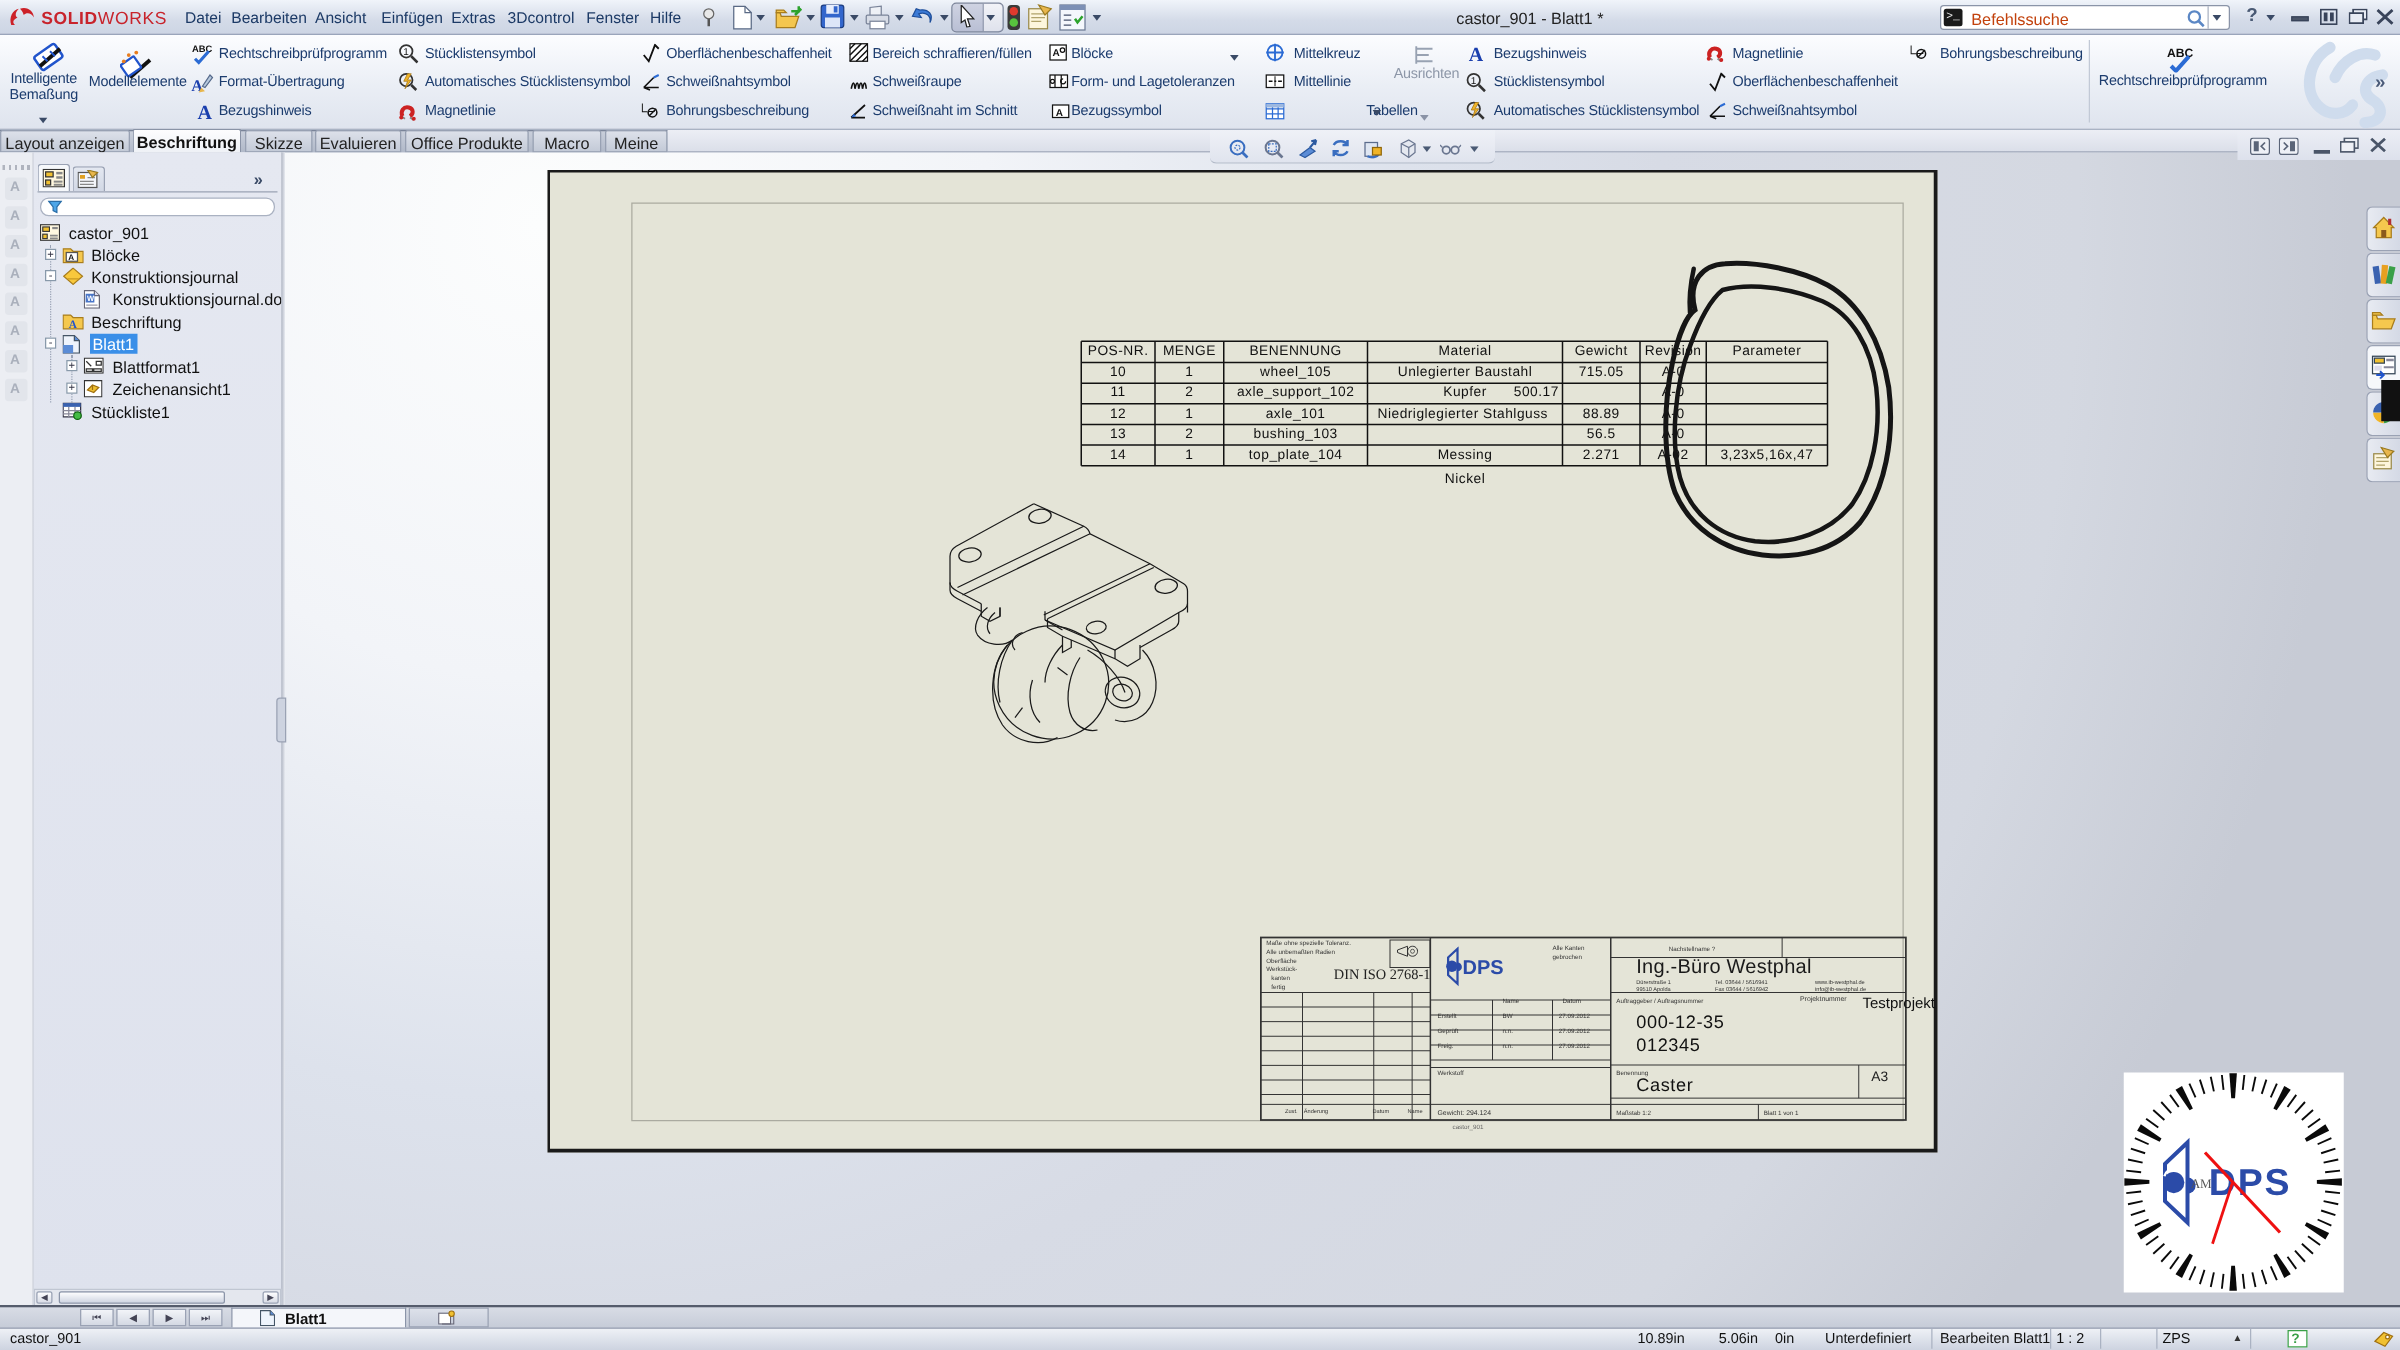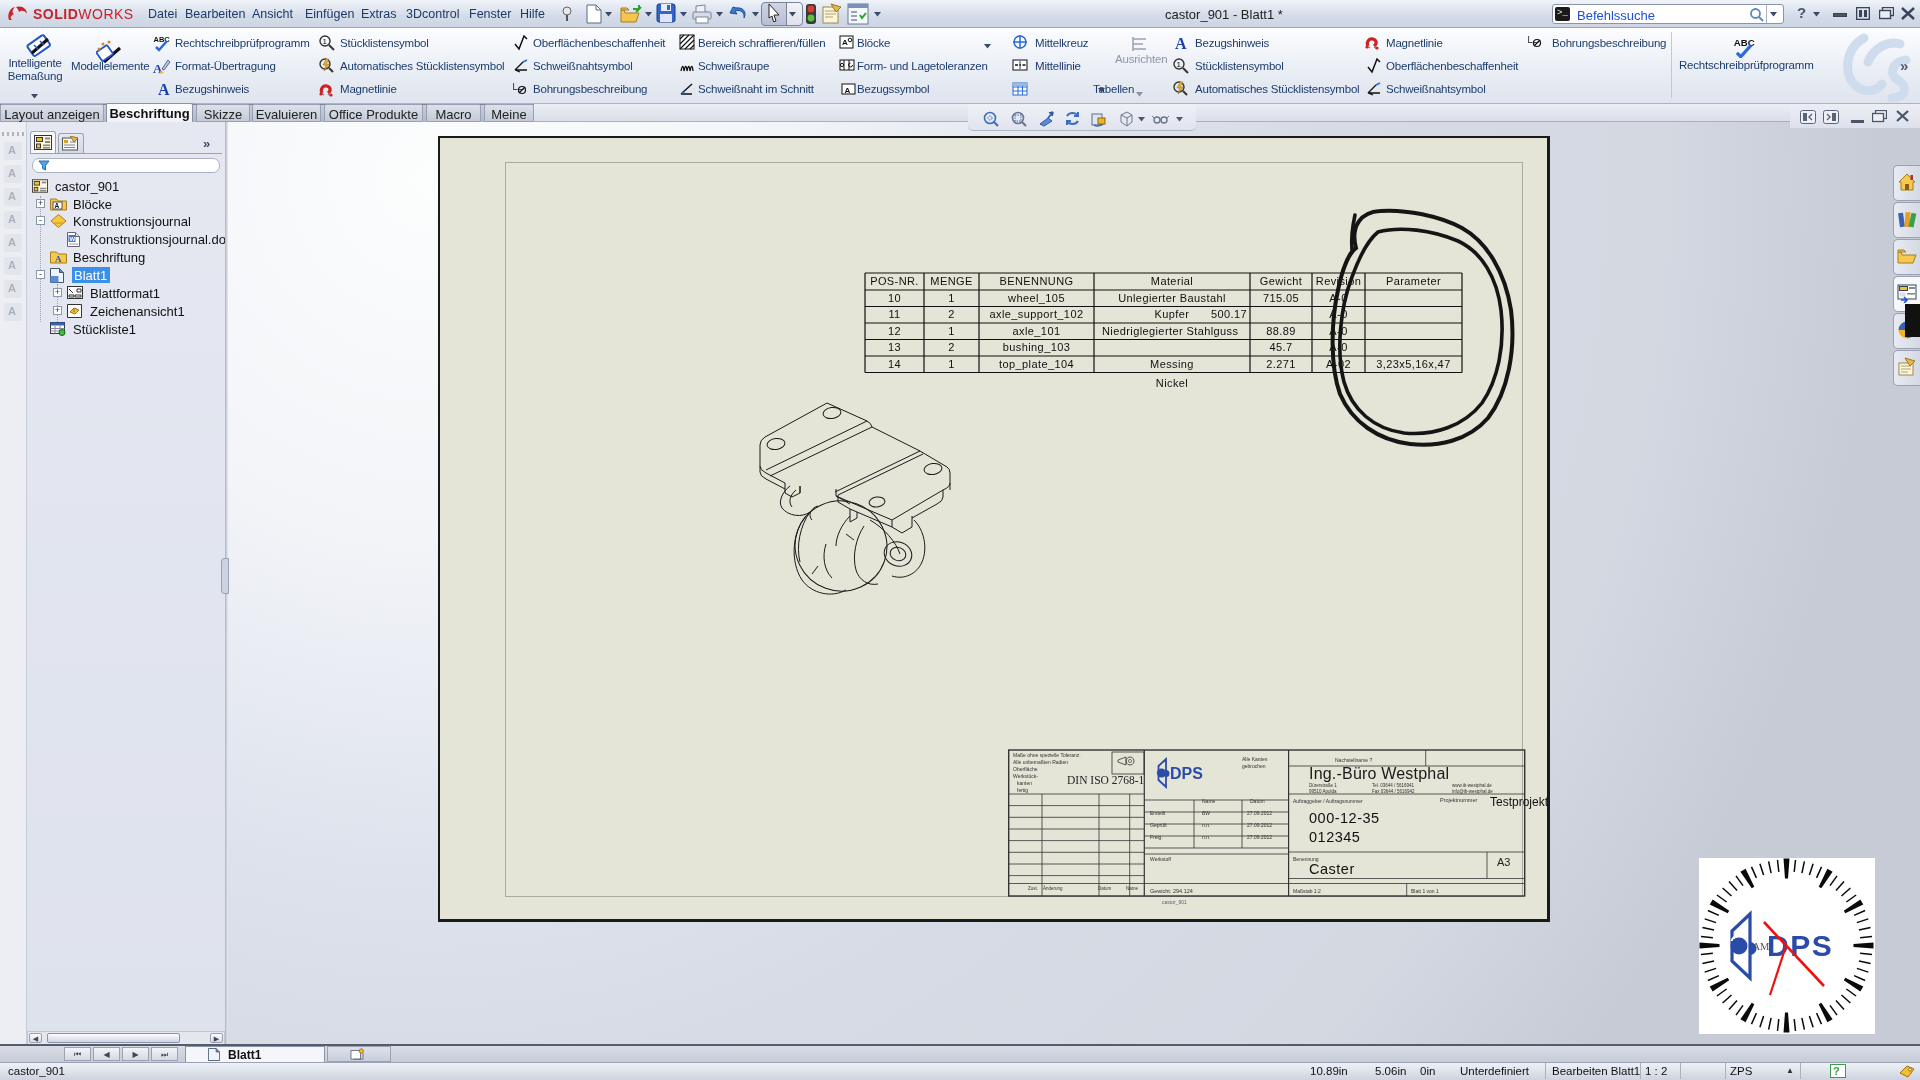--- a/index.html
+++ b/index.html
@@ -88,21 +88,21 @@
     <path d="M4 9 h6 M4 13 h6 M4 17 h6" stroke="#44506a"></path>
     <path d="M13 12 l2 3 l4 -5" stroke="#2ca32c" stroke-width="2" fill="none"></path>
   </svg>
 <svg class="ab" style="left:874px;top:12px" width="7" height="5" viewBox="0 0 7 5">
     <path d="M0 0 L7 0 L3.5 4.5 Z" fill="#3a4a66"></path>
   </svg>
 <div class="ab" style="left:1552px;top:4px;width:232px;height:20px;background:#fff;border:1px solid #8a94a8;border-radius:3px;">
  <div class="ab" style="left:2px;top:2px;width:15px;height:14px;background:#1a1a1a;border-radius:2px;">
       <span style="position:absolute;left:2px;top:1px;color:#eee;font-size:9px;font-family:'Liberation Mono',monospace;">&gt;_</span>
     </div>
- <span class="ab" style="left:24px;top:3px;font-size:13px;color:#1d4ed8;">Befehlssuche</span>
+ <span class="ab" style="left:24px;top:3px;font-size:13px;color:#c2410c;">Befehlssuche</span>
  <svg class="ab" style="left:196px;top:2px" width="16" height="16" viewBox="0 0 16 16">
       <circle cx="6.5" cy="6.5" r="4.5" fill="none" stroke="#5b87c5" stroke-width="1.8"></circle>
       <path d="M10 10 L14 14" stroke="#5b87c5" stroke-width="2"></path>
     </svg>
  <div class="ab" style="left:213px;top:0px;width:18px;height:18px;border-left:1px solid #aab2c2;"></div>
 </div>
 <svg class="ab" style="left:1770px;top:12px" width="7" height="5" viewBox="0 0 7 5">
     <path d="M0 0 L7 0 L3.5 4.5 Z" fill="#3a4a66"></path>
   </svg>
 <span class="ab" style="left:1797px;top:4px;font-size:15px;font-weight:bold;color:#4a5a74;">?</span>
@@ -526,21 +526,21 @@
 <span class="ab" style="left:824.5px;top:324.75px;width:140px;text-align:center;font-size:11px;letter-spacing:0.4px;color:#111;">12</span>
 <span class="ab" style="left:881.5px;top:324.75px;width:140px;text-align:center;font-size:11px;letter-spacing:0.4px;color:#111;">1</span>
 <span class="ab" style="left:966.5px;top:324.75px;width:140px;text-align:center;font-size:11px;letter-spacing:0.4px;color:#111;">axle_101</span>
 <span class="ab" style="left:1102.0px;top:324.75px;width:140px;font-size:11px;letter-spacing:0.4px;color:#111;">Niedriglegierter Stahlguss</span>
 <span class="ab" style="left:1211.0px;top:324.75px;width:140px;text-align:center;font-size:11px;letter-spacing:0.4px;color:#111;">88.89</span>
 <span class="ab" style="left:1268.5px;top:324.75px;width:140px;text-align:center;font-size:11px;letter-spacing:0.4px;color:#111;">A-0</span>
 <span class="ab" style="left:824.5px;top:341.25px;width:140px;text-align:center;font-size:11px;letter-spacing:0.4px;color:#111;">13</span>
 <span class="ab" style="left:881.5px;top:341.25px;width:140px;text-align:center;font-size:11px;letter-spacing:0.4px;color:#111;">2</span>
 <span class="ab" style="left:966.5px;top:341.25px;width:140px;text-align:center;font-size:11px;letter-spacing:0.4px;color:#111;">bushing_103</span>
 <span class="ab" style="left:1102.0px;top:341.25px;width:140px;text-align:center;font-size:11px;letter-spacing:0.4px;color:#111;margin-top:36px;">Nickel</span>
-<span class="ab" style="left:1211.0px;top:341.25px;width:140px;text-align:center;font-size:11px;letter-spacing:0.4px;color:#111;">45.7</span>
+<span class="ab" style="left:1211.0px;top:341.25px;width:140px;text-align:center;font-size:11px;letter-spacing:0.4px;color:#111;">56.5</span>
 <span class="ab" style="left:1268.5px;top:341.25px;width:140px;text-align:center;font-size:11px;letter-spacing:0.4px;color:#111;">A-0</span>
 <span class="ab" style="left:824.5px;top:357.75px;width:140px;text-align:center;font-size:11px;letter-spacing:0.4px;color:#111;">14</span>
 <span class="ab" style="left:881.5px;top:357.75px;width:140px;text-align:center;font-size:11px;letter-spacing:0.4px;color:#111;">1</span>
 <span class="ab" style="left:966.5px;top:357.75px;width:140px;text-align:center;font-size:11px;letter-spacing:0.4px;color:#111;">top_plate_104</span>
 <span class="ab" style="left:1102.0px;top:357.75px;width:140px;text-align:center;font-size:11px;letter-spacing:0.4px;color:#111;">Messing</span>
 <span class="ab" style="left:1211.0px;top:357.75px;width:140px;text-align:center;font-size:11px;letter-spacing:0.4px;color:#111;">2.271</span>
 <span class="ab" style="left:1268.5px;top:357.75px;width:140px;text-align:center;font-size:11px;letter-spacing:0.4px;color:#111;">A-02</span>
 <span class="ab" style="left:1343.5px;top:357.75px;width:140px;text-align:center;font-size:11px;letter-spacing:0.4px;color:#111;">3,23x5,16x,47</span>
 <svg class="ab" style="left:1325px;top:200px" width="200" height="260" viewBox="0 0 200 260">
 <g fill="none" stroke="#151515" stroke-linecap="round">

